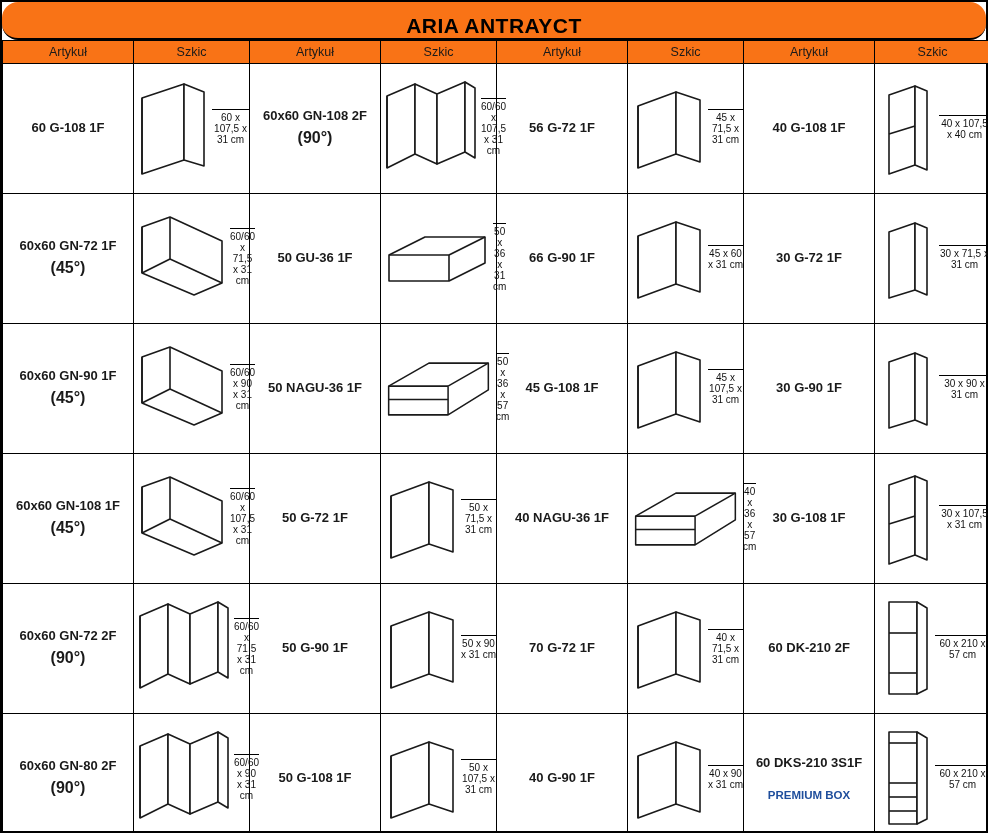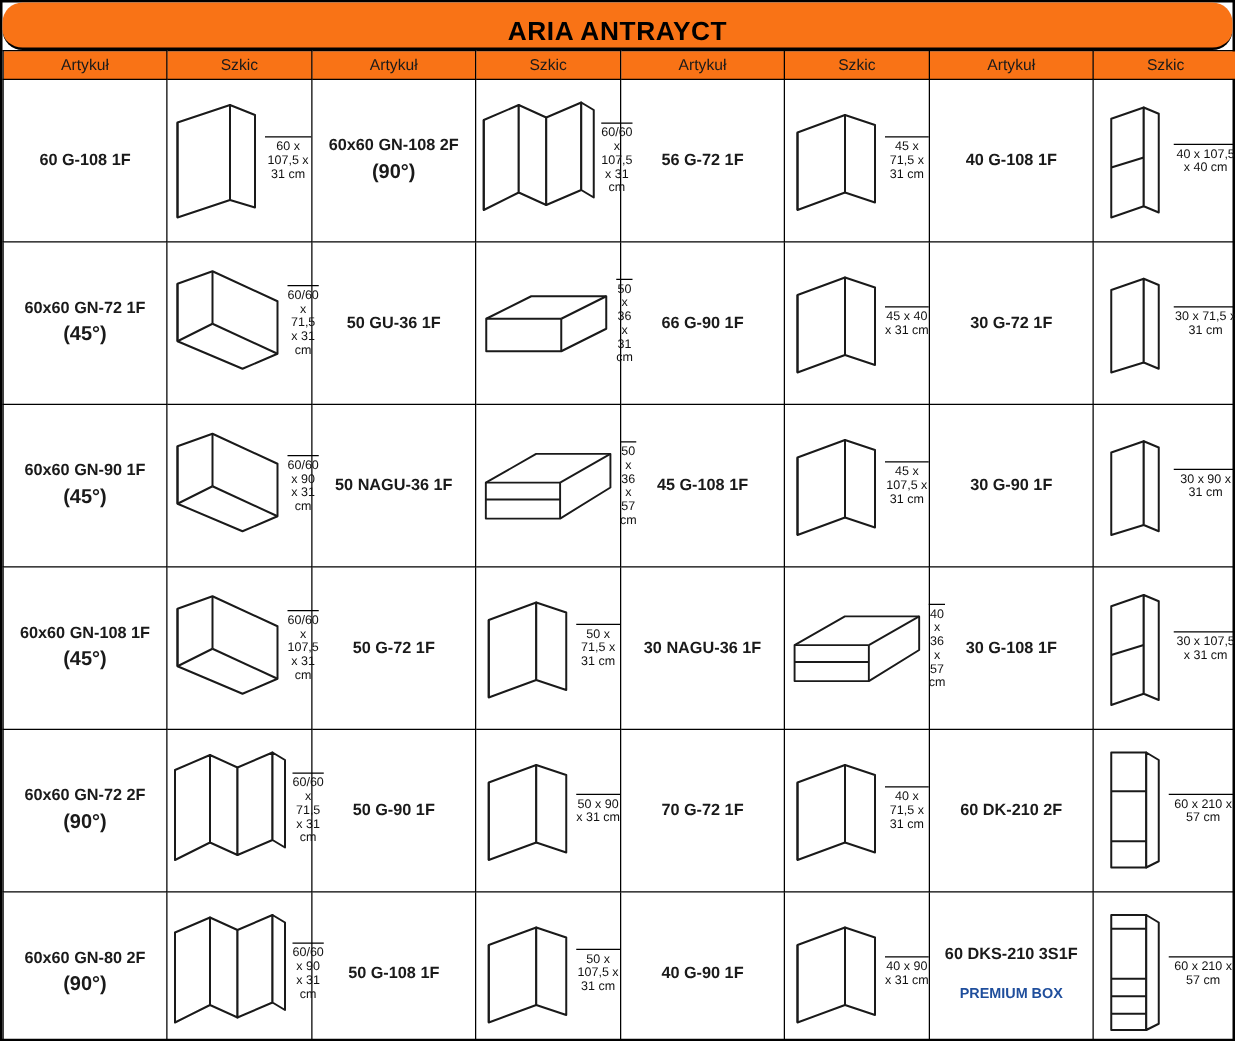--- a/index.html
+++ b/index.html
@@ -230,21 +230,21 @@
           <td class="art-cell"><span>66 G-90 1F</span></td>
           <td class="sk-cell">
             <div class="sk-wrap">
               <div class="sk-draw">
                 <svg width="80" height="86" viewBox="0 0 80 86">
                   <polygon points="10,20 48,6 48,68 10,82" style="fill:#ffffff;stroke:#1a1a1a;stroke-width:1.6;stroke-linejoin:round;"></polygon>
                   <polygon points="48,6 72,14 72,76 48,68" style="fill:#ffffff;stroke:#1a1a1a;stroke-width:1.6;stroke-linejoin:round;"></polygon>
                   <line x1="10" y1="20" x2="10" y2="82" style="fill:none;stroke:#1a1a1a;stroke-width:1.6;stroke-linejoin:round;"></line>
                 </svg>
               </div>
-              <div class="dims">45 x 40 x 31 cm</div>
+              <div class="dims">45 x 60 x 31 cm</div>
             </div>
           </td>
           <td class="art-cell"><span>30 G-72 1F</span></td>
           <td class="sk-cell">
             <div class="sk-wrap">
               <div class="sk-draw">
                 <svg width="64" height="86" viewBox="0 0 64 86">
                   <polygon points="14,16 40,7 40,74 14,82" style="fill:#ffffff;stroke:#1a1a1a;stroke-width:1.6;stroke-linejoin:round;"></polygon>
                   <polygon points="40,7 52,12 52,79 40,74" style="fill:#ffffff;stroke:#1a1a1a;stroke-width:1.6;stroke-linejoin:round;"></polygon>
                 </svg>
@@ -332,21 +332,21 @@
               <div class="sk-draw">
                 <svg width="80" height="86" viewBox="0 0 80 86">
                   <polygon points="10,20 48,6 48,68 10,82" style="fill:#ffffff;stroke:#1a1a1a;stroke-width:1.6;stroke-linejoin:round;"></polygon>
                   <polygon points="48,6 72,14 72,76 48,68" style="fill:#ffffff;stroke:#1a1a1a;stroke-width:1.6;stroke-linejoin:round;"></polygon>
                   <line x1="10" y1="20" x2="10" y2="82" style="fill:none;stroke:#1a1a1a;stroke-width:1.6;stroke-linejoin:round;"></line>
                 </svg>
               </div>
               <div class="dims">50 x 71,5 x 31 cm</div>
             </div>
           </td>
-          <td class="art-cell"><span>30 NAGU-36 1F</span></td>
+          <td class="art-cell"><span>40 NAGU-36 1F</span></td>
           <td class="sk-cell">
             <div class="sk-wrap">
               <div class="sk-draw">
                 <svg width="120" height="66" viewBox="0 0 120 66">
                   <polygon points="8,30 50,6 112,6 112,34 70,60 8,60" style="fill:#ffffff;stroke:#1a1a1a;stroke-width:1.6;stroke-linejoin:round;"></polygon>
                   <line x1="8" y1="30" x2="70" y2="30" style="fill:none;stroke:#1a1a1a;stroke-width:1.6;stroke-linejoin:round;"></line>
                   <line x1="70" y1="30" x2="112" y2="6" style="fill:none;stroke:#1a1a1a;stroke-width:1.6;stroke-linejoin:round;"></line>
                   <line x1="70" y1="30" x2="70" y2="60" style="fill:none;stroke:#1a1a1a;stroke-width:1.6;stroke-linejoin:round;"></line>
                   <line x1="8" y1="44" x2="70" y2="44" style="fill:none;stroke:#1a1a1a;stroke-width:1.6;stroke-linejoin:round;"></line>
                 </svg>

